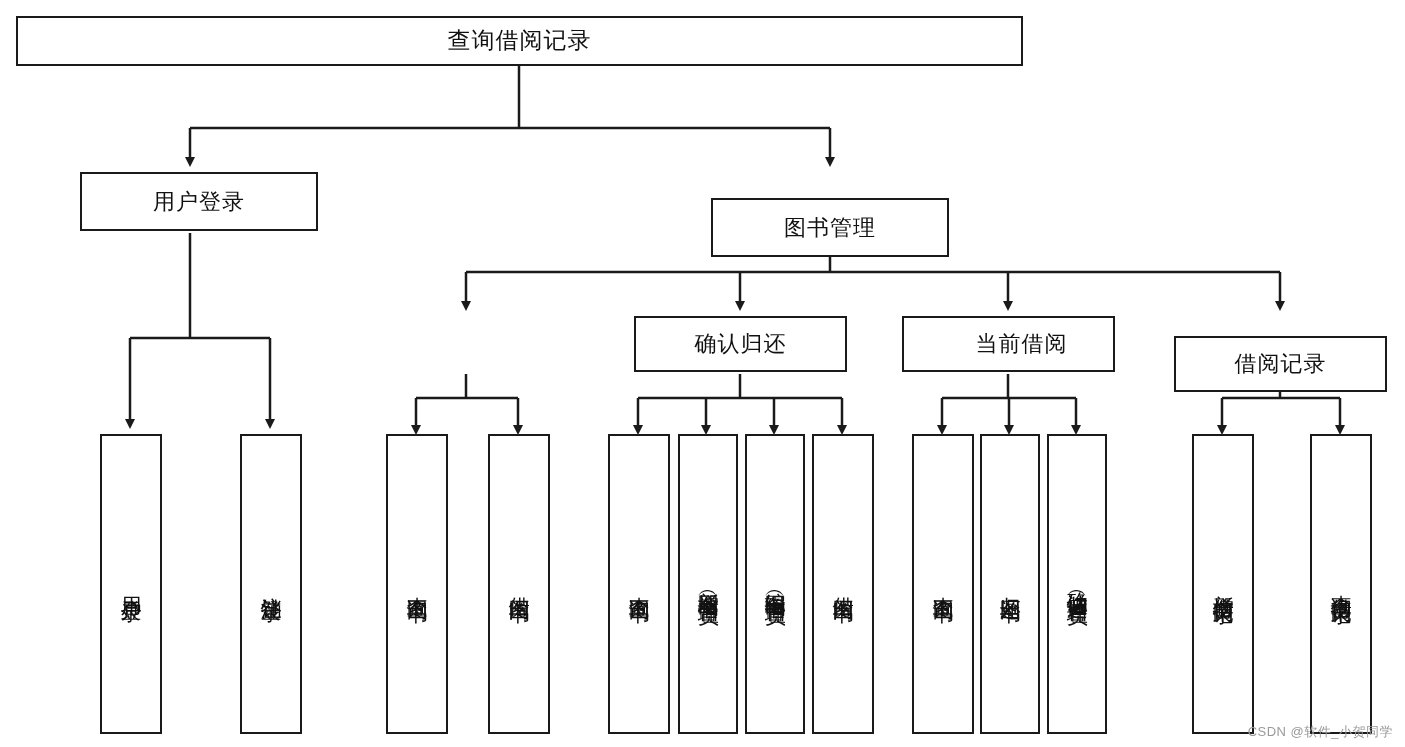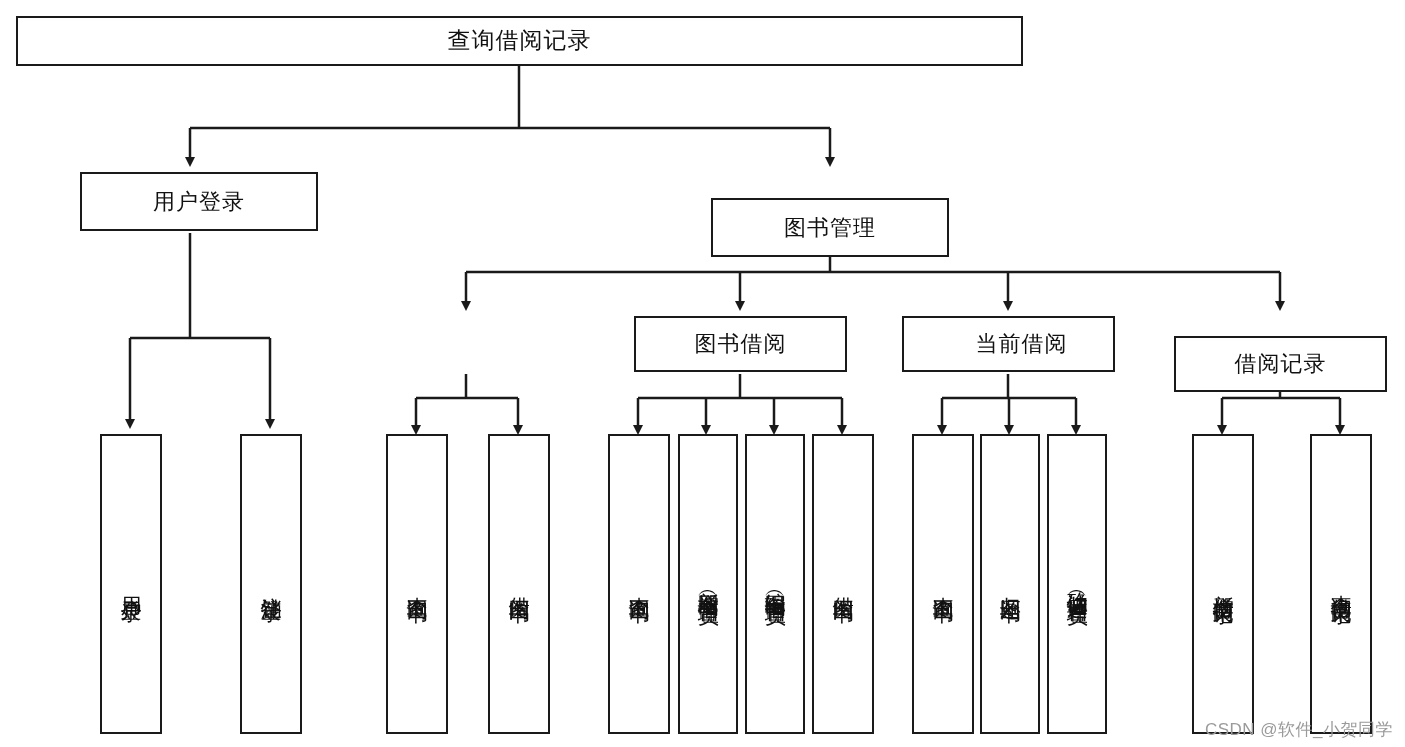--- a/index.html
+++ b/index.html
@@ -53,21 +53,21 @@
     white-space: nowrap;
     line-height: 1.25;
   }
   .node.v .vtext {
     display: block;
   }
   .watermark {
     position: absolute;
     right: 12px;
     bottom: 6px;
-    font-size: 17px;
+    font-size: 13px;
     color: #9a9a9a;
     letter-spacing: 0.5px;
     white-space: nowrap;
   }
 </style>
 </head>
 <body>
 
 <div id="stage">
 
@@ -126,21 +126,21 @@
   </div>
 
   <div class="node h" style="left:80px; top:172px; width:238px; height:59px;">
     <span>用户登录</span>
   </div>
   <div class="node h" style="left:711px; top:172px; width:238px; height:59px;margin-top:26px;">
     <span>图书管理</span>
   </div>
 
   <div class="node h" style="left:634px; top:316px; width:213px; height:56px;">
-    <span>图书借阅</span>
+    <span>确认归还</span>
   </div>
   <div class="node h" style="left:902px; top:316px; width:213px; height:56px;padding-left:26px;">
     <span>当前借阅</span>
   </div>
   <div class="node h" style="left:1174px; top:336px; width:213px; height:56px;">
     <span>借阅记录</span>
   </div>
 
   <div class="node v" style="left:100px; top:434px; width:62px; height:300px;">
     <span class="vtext">用户登录</span>

